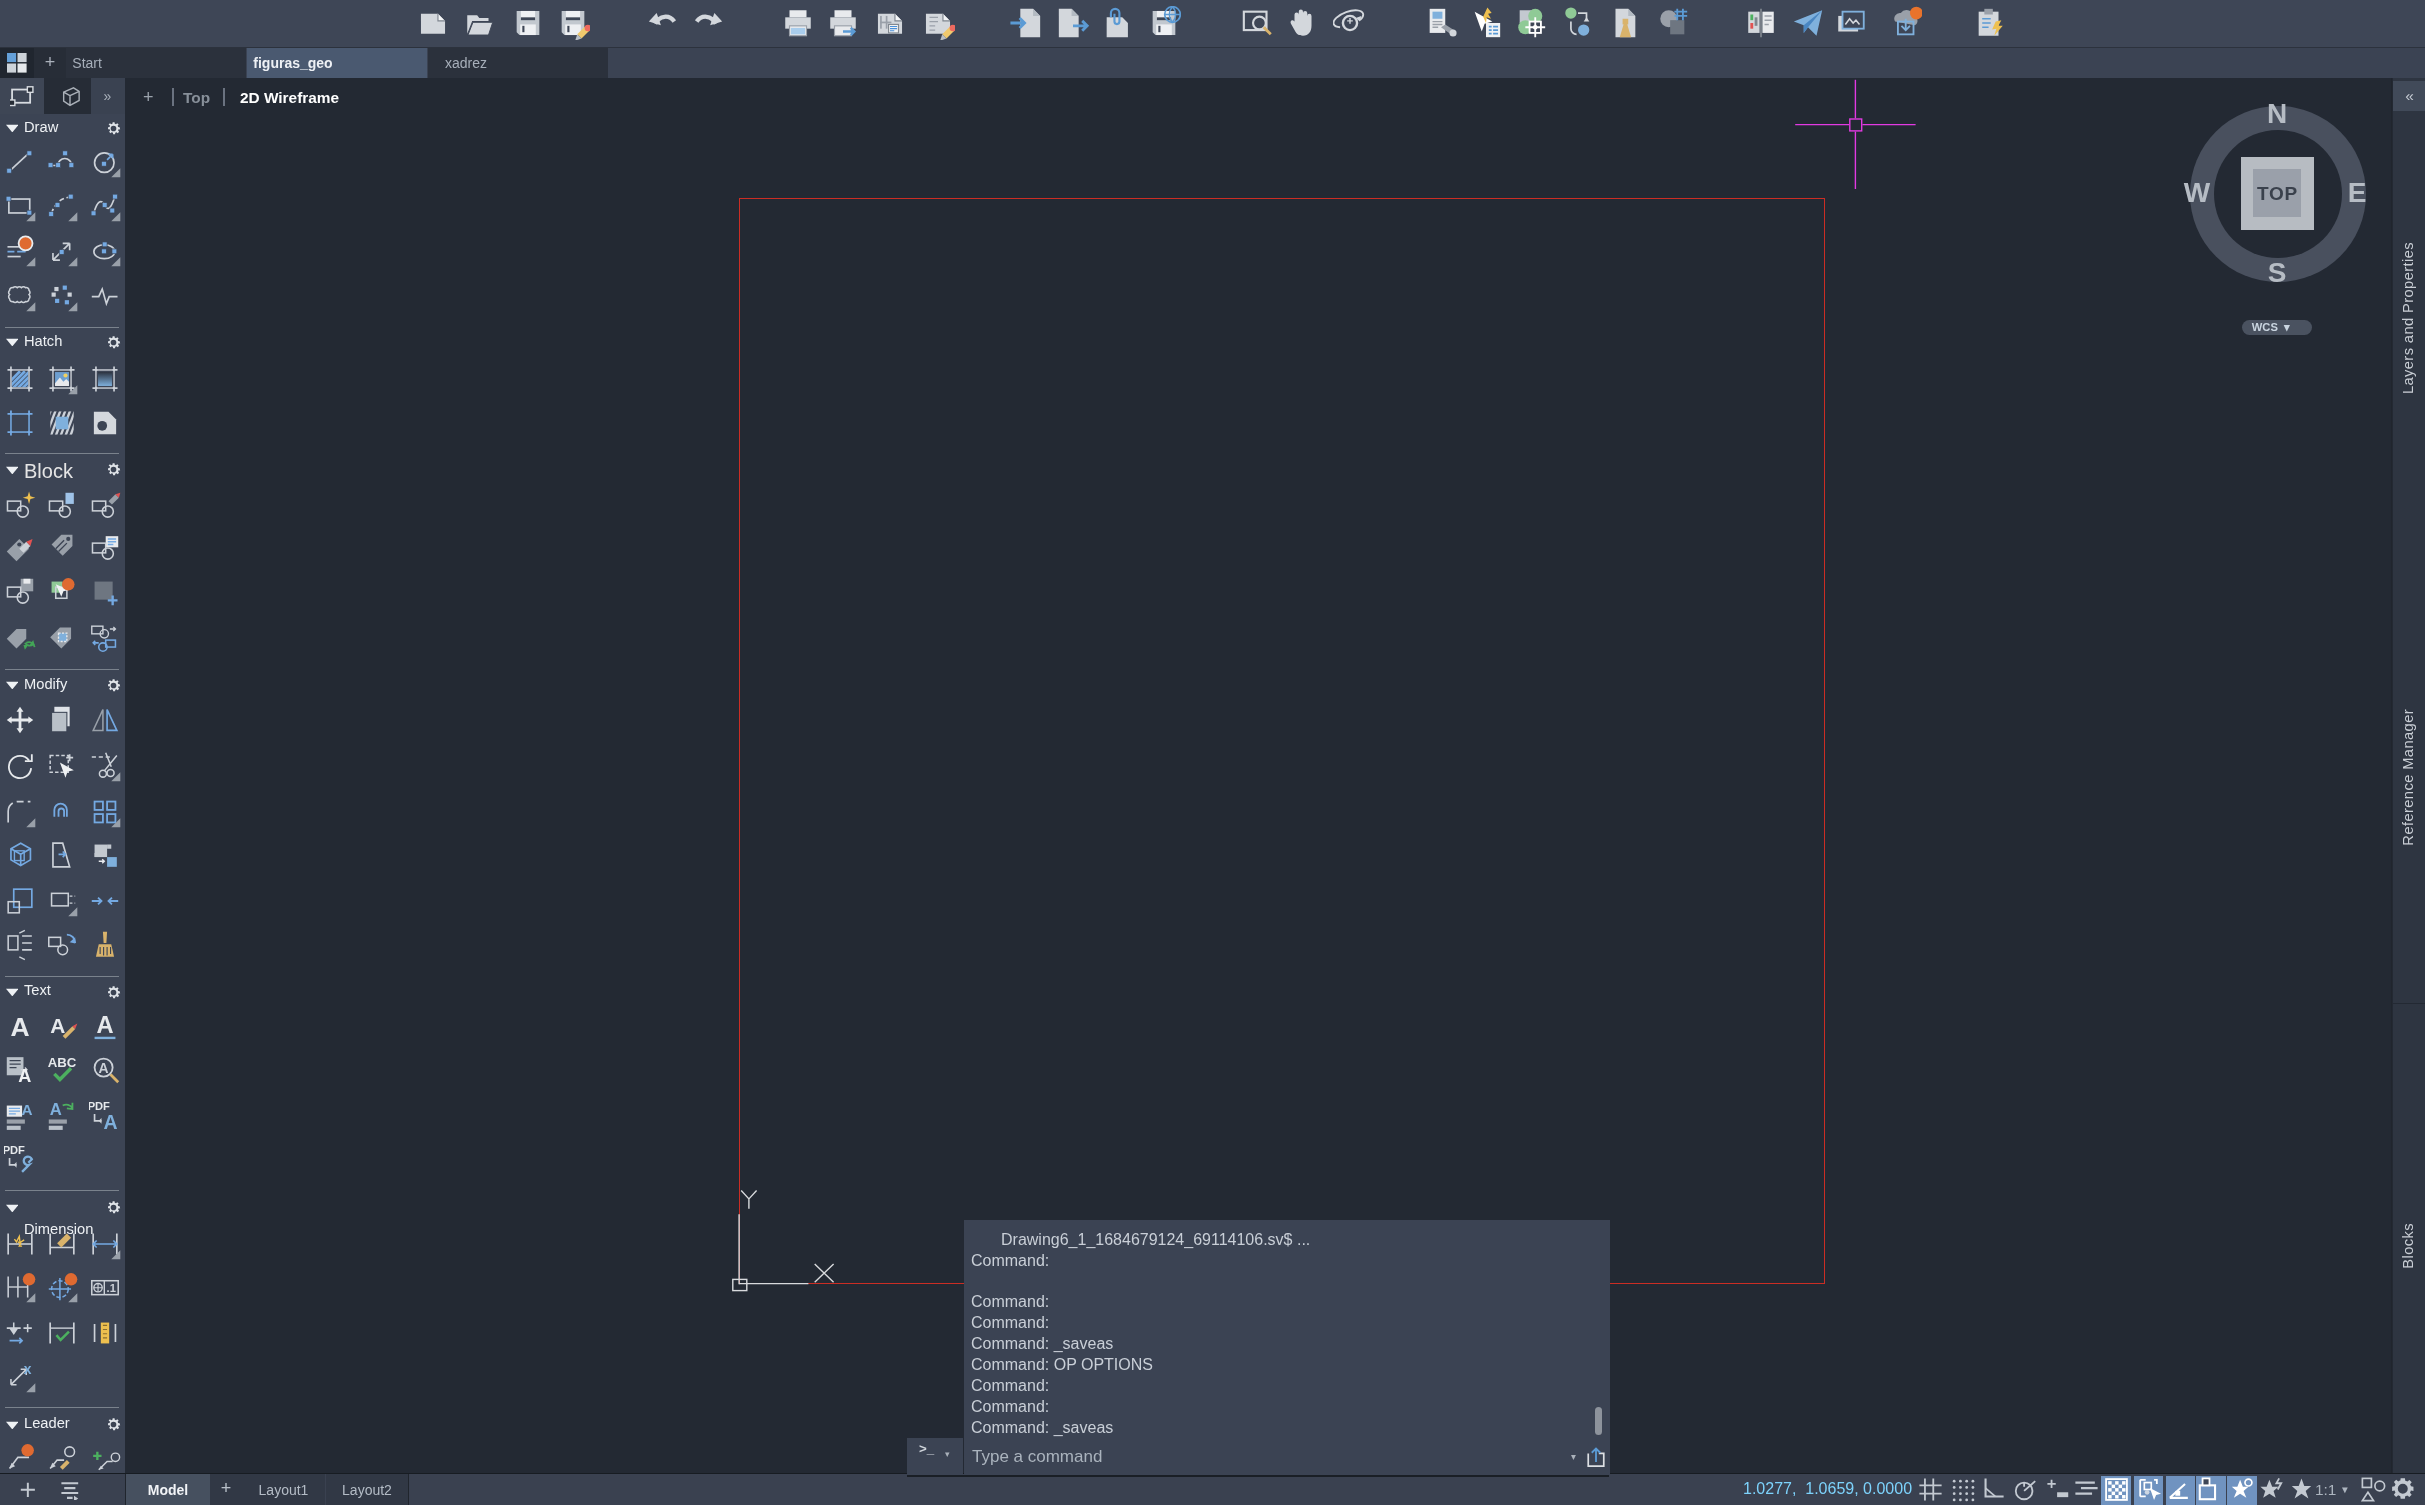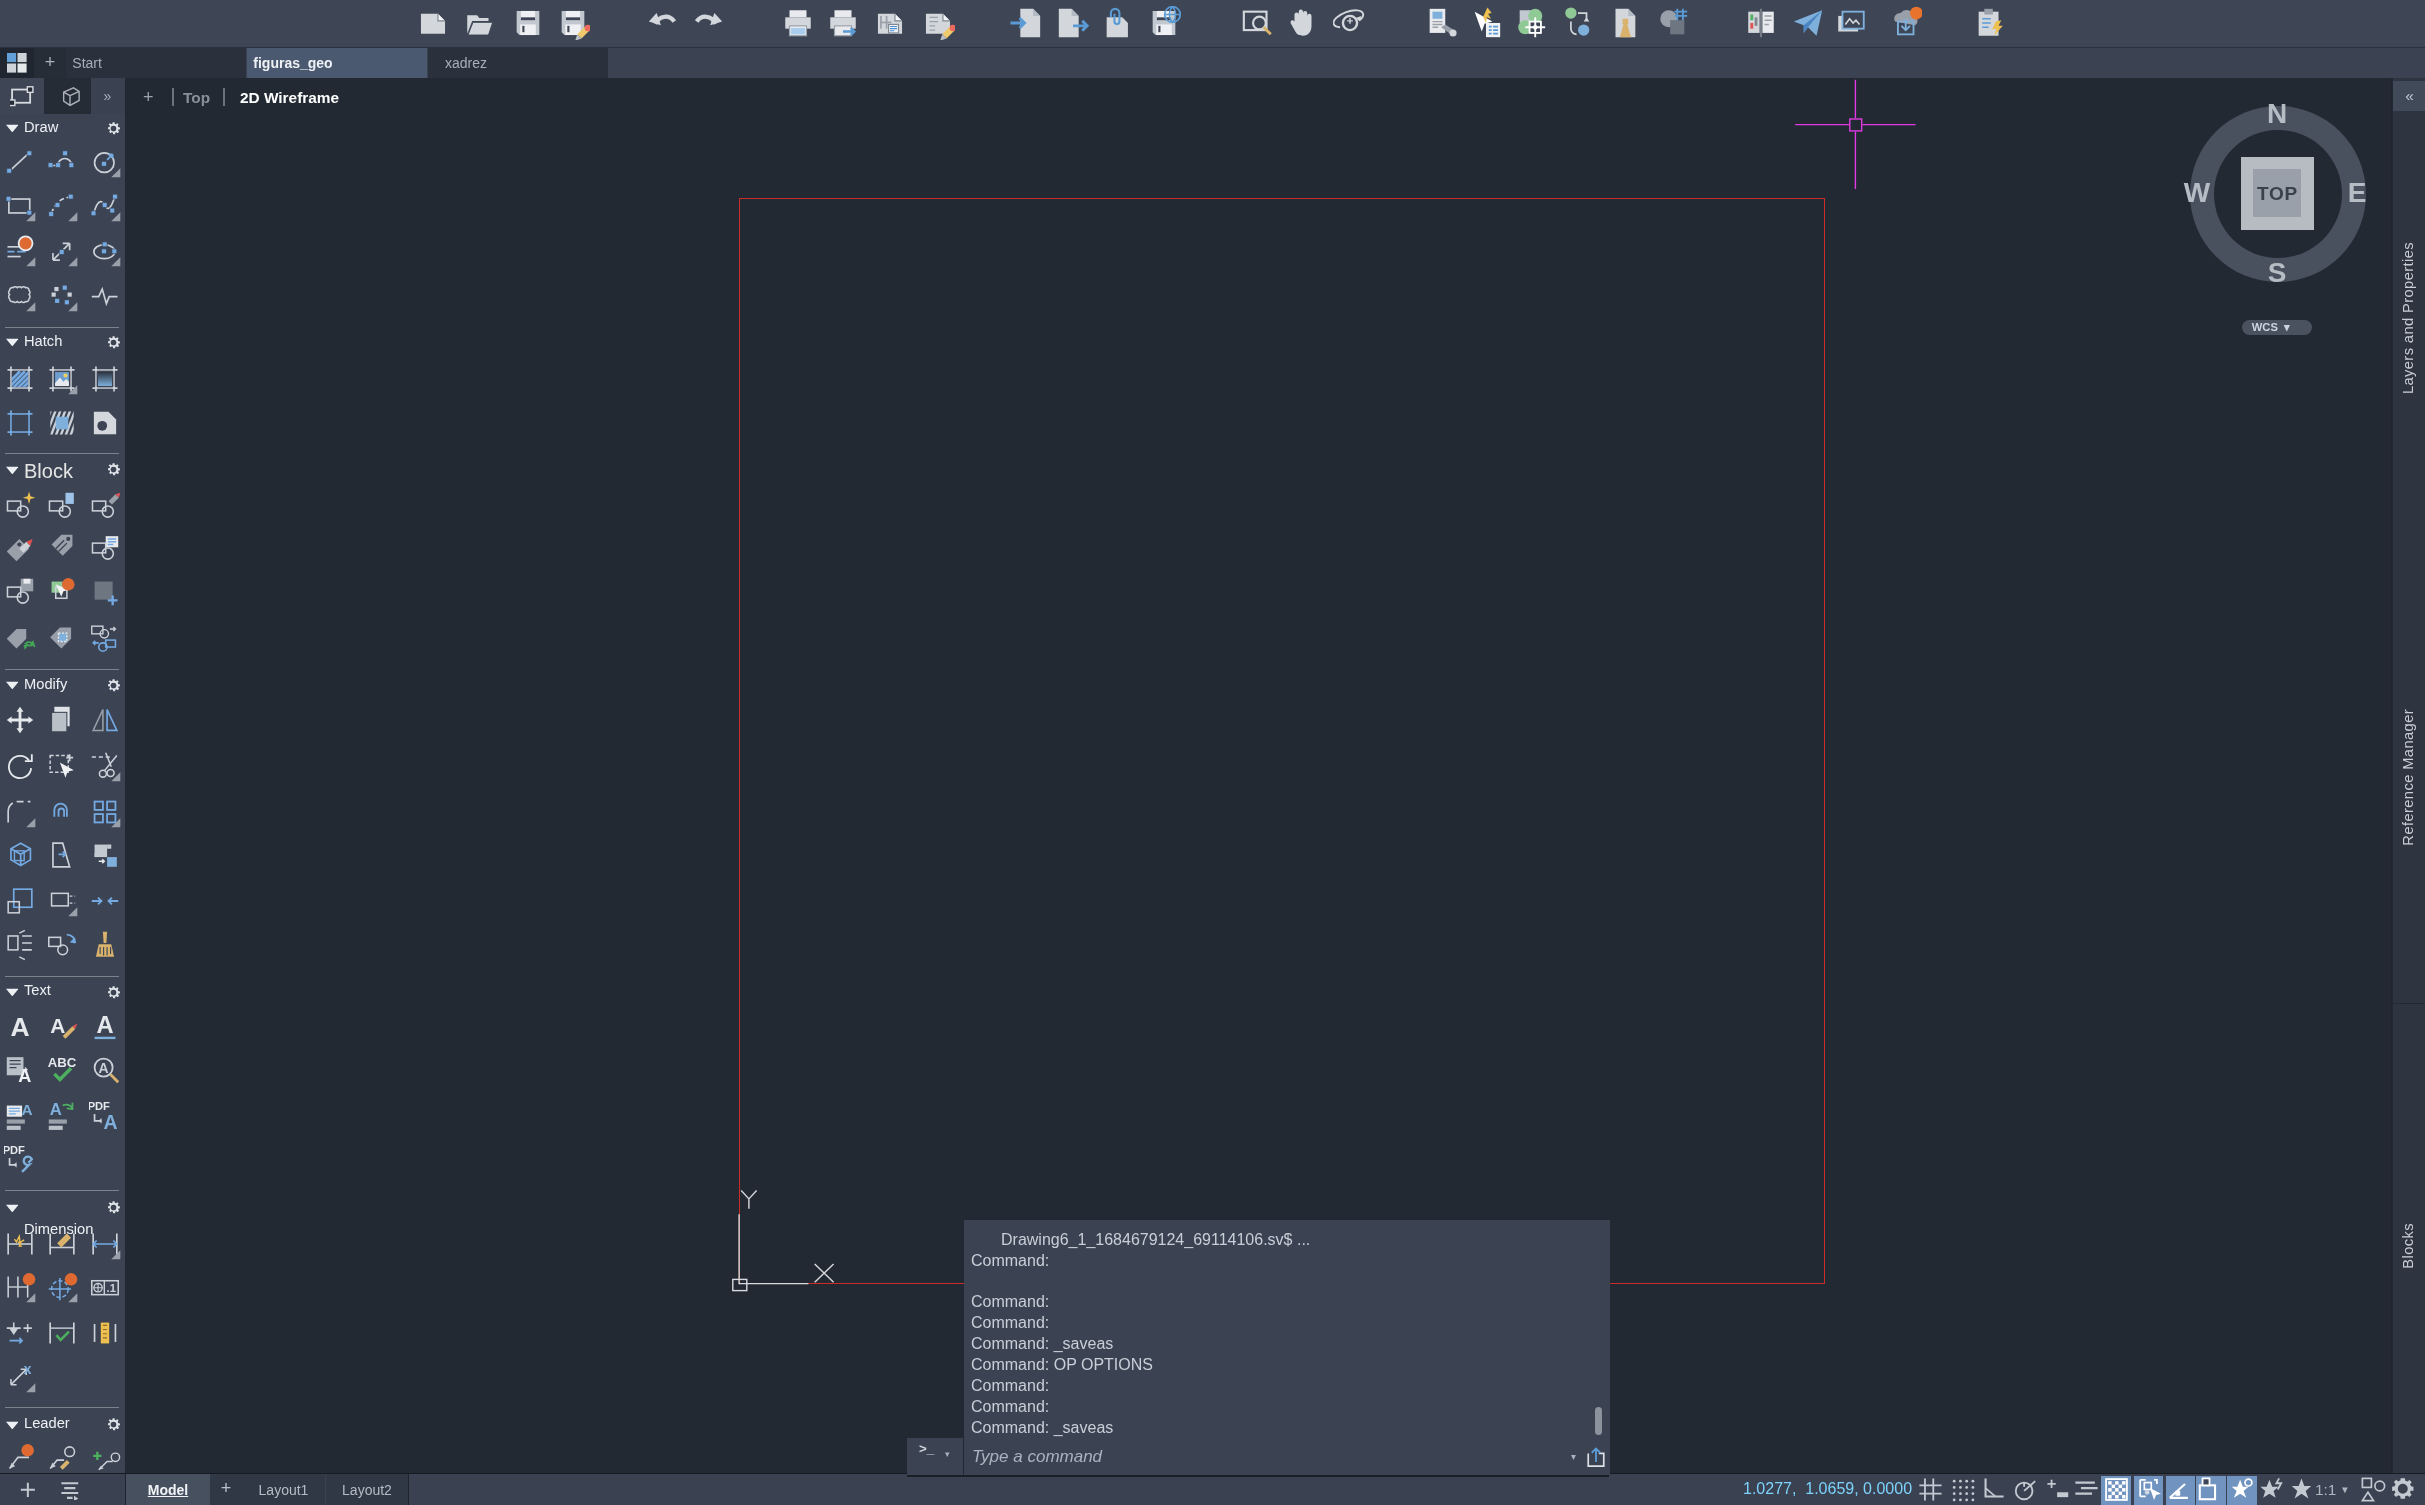--- a/index.html
+++ b/index.html
@@ -26,21 +26,21 @@
 <div class="abs" style="left:125px;top:78px;width:2268px;height:1395px;background:#232933;"></div>
 <div class="abs" style="left:0;top:78px;width:125px;height:1395px;background:#3c4454;"></div>
 <div class="abs" style="left:2391px;top:78px;width:1.4px;height:1395px;background:#20252d;"></div>
 <div class="abs" style="left:2393px;top:78px;width:33px;height:1395px;background:#2e3541;"></div>
 <div class="abs" style="left:2393px;top:81px;width:33px;height:29.5px;background:#414a59;color:#c5cbd3;font-size:15.4px;text-align:center;line-height:29.5px;">«</div>
 <div class="vtext" style="left:2400px;top:242px;">Layers and Properties</div>
 <div class="abs" style="left:2393px;top:1003px;width:33px;height:1.4px;background:#232933;"></div>
 <div class="vtext" style="left:2400px;top:709px;">Reference Manager</div>
 <div class="vtext" style="left:2400px;top:1223px;">Blocks</div>
 <div class="abs" style="left:0;top:1473px;width:2426px;height:33px;background:#3a4150;border-top:1.4px solid #171c22;"></div>
-<div class="abs" style="left:126px;top:1474px;width:84px;height:32px;background:#46505f;color:#f2f4f7;font-weight:bold;font-size:14px;text-align:center;line-height:32px;text-decoration:underline;">Model</div>
+<div class="abs" style="left:126px;top:1474px;width:84px;height:32px;background:#46505f;color:#f2f4f7;font-weight:bold;font-size:14px;text-align:center;line-height:32px;">Model</div>
 <div class="abs" style="left:210px;top:1474px;width:32px;height:32px;background:#313845;color:#b9c0c9;font-size:18px;text-align:center;line-height:29.5px;">+</div>
 <div class="abs" style="left:242px;top:1474px;width:83px;height:32px;background:#313845;color:#b4bcc6;font-size:14px;text-align:center;line-height:32px;">Layout1</div>
 <div class="abs" style="left:326px;top:1474px;width:82px;height:32px;background:#313845;color:#b4bcc6;font-size:14px;text-align:center;line-height:32px;">Layout2</div>
 <div class="abs" style="left:125px;top:1474px;width:0.7px;height:32px;background:#20252d;"></div>
 <div class="abs" style="left:408px;top:1474px;width:0.7px;height:32px;background:#20252d;"></div>
 <div class="abs" style="left:739px;top:198px;width:1086px;height:1086px;border:1.4px solid #cb2d24;"></div>
 <div class="abs" style="left:143px;top:87px;color:#9aa2ac;font-size:18px;">+</div>
 <div class="abs" style="left:172px;top:88px;width:2.1px;height:18px;background:#6a7280;"></div>
 <div class="abs" style="left:183px;top:89px;color:#878f99;font-size:15.4px;font-weight:bold;">Top</div>
 <div class="abs" style="left:223px;top:88px;width:2.1px;height:18px;background:#6a7280;"></div>
@@ -76,21 +76,21 @@
     <div class="abs" style="left:7px;top:94px;">Command:</div>
     <div class="abs" style="left:7px;top:115px;">Command: _saveas</div>
     <div class="abs" style="left:7px;top:136px;">Command: OP OPTIONS</div>
     <div class="abs" style="left:7px;top:157px;">Command:</div>
     <div class="abs" style="left:7px;top:178px;">Command:</div>
     <div class="abs" style="left:7px;top:199px;">Command: _saveas</div>
   </div>
 <div class="abs" style="left:907px;top:1438px;width:56px;height:37px;background:#3b4353;"></div>
 <div class="abs" style="left:919px;top:1441px;color:#d0d5db;font-size:13.3px;font-weight:bold;">&gt;_</div>
 <div class="abs" style="left:945px;top:1449px;color:#aab1ba;font-size:9px;">▾</div>
-<div class="abs" style="left:972px;top:1447px;color:#aab3bd;font-size:17px;font-style:italic;">Type a command</div>
+<div class="abs" style="left:972px;top:1447px;color:#aab3bd;font-size:17px;">Type a command</div>
 <div class="abs" style="left:1571px;top:1451px;color:#aab1ba;font-size:9.8px;">▾</div>
 <div class="abs" style="left:1595px;top:1407px;width:7px;height:28px;border-radius:3.5px;background:#8d939c;"></div>
 <svg class="abs" style="left:1584px;top:1445px;" width="24" height="24" viewBox="0 0 34 34">
     <path d="M6 12 L6 30 L28 30 L28 12 L21 12" fill="none" stroke="#dde0e4" stroke-width="2.4"></path>
 <path d="M17 24 L17 6 M11 11 L17 5 L23 11" fill="none" stroke="#5b9bd5" stroke-width="2.6"></path>
   </svg>
 <div class="abs" style="left:907px;top:1475px;width:702px;height:2.1px;background:#1a1f26;"></div>
 <div class="abs" style="left:0;top:78px;width:44px;height:36px;background:#3e4655;"></div>
 <div class="abs" style="left:44px;top:78px;width:47px;height:36px;background:#262c36;"></div>
 <div class="abs" style="left:91px;top:78px;width:34px;height:36px;background:#3a4251;color:#aab1bb;font-size:14px;text-align:center;line-height:36px;letter-spacing:1.4px;">»</div>

